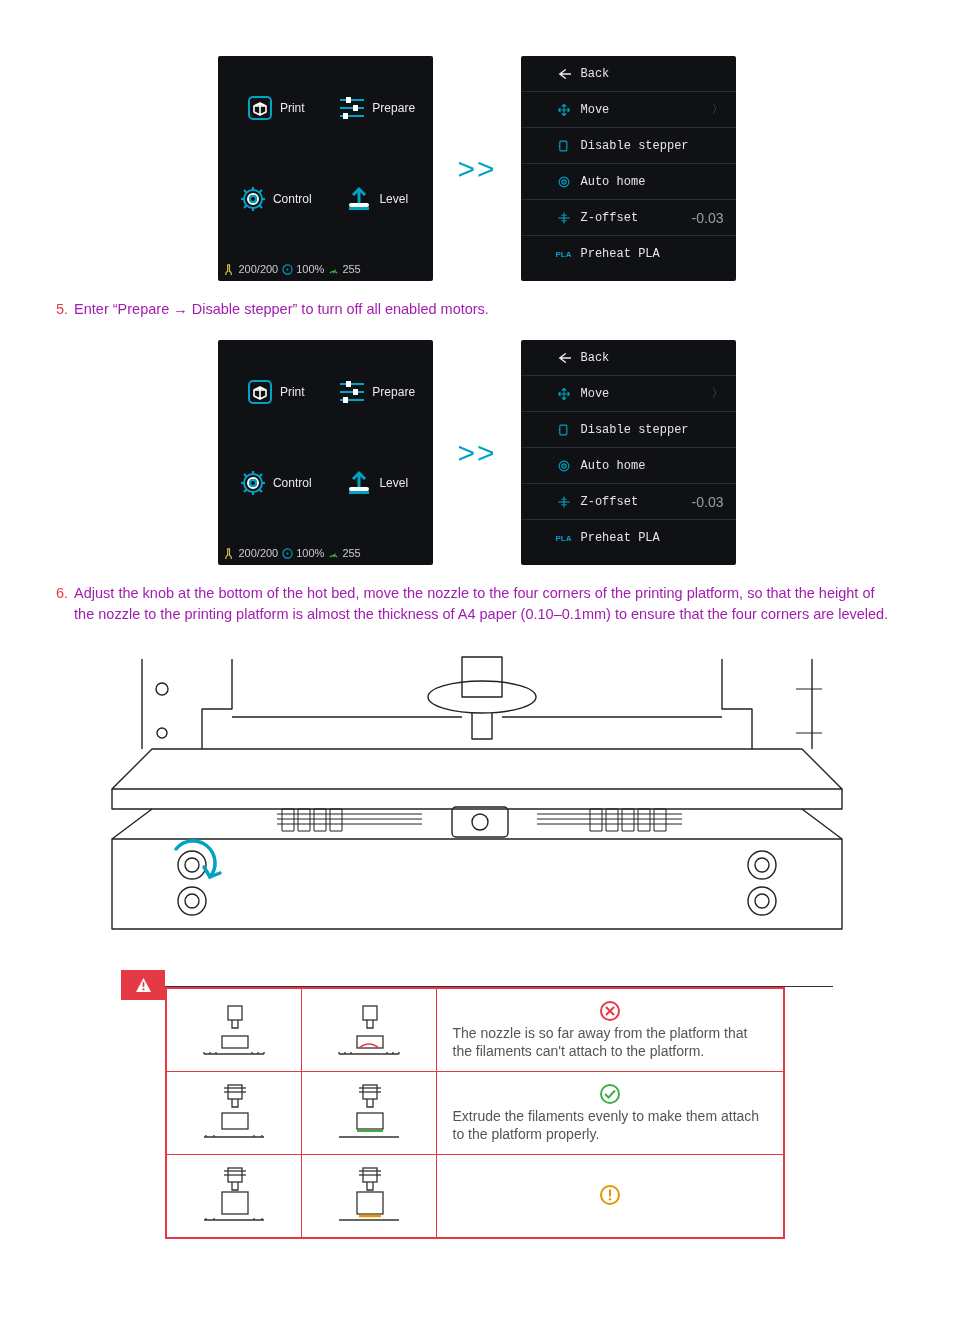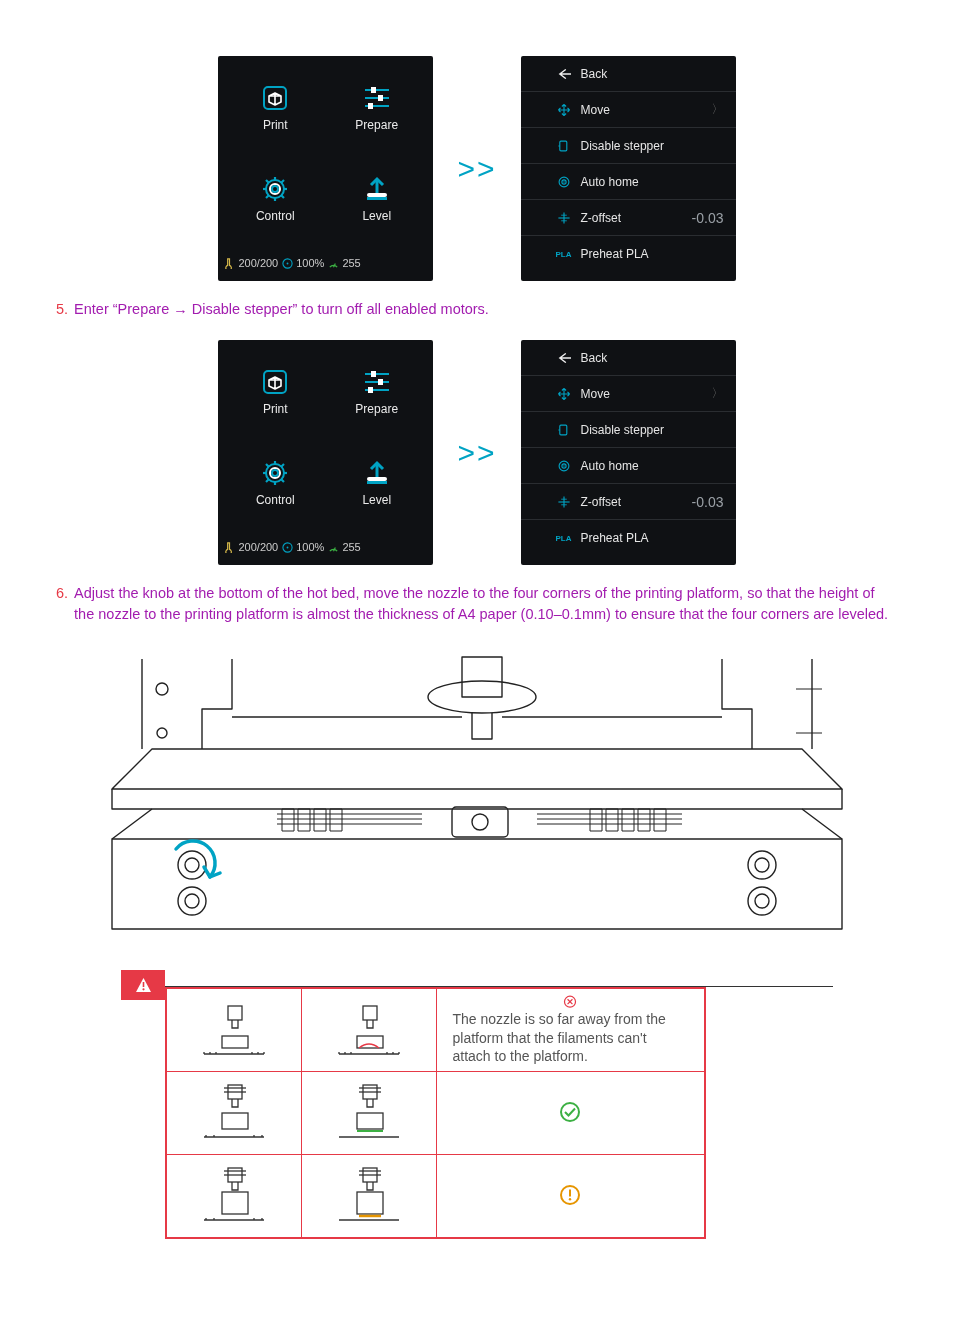--- a/index.html
+++ b/index.html
@@ -26,48 +26,48 @@
   .step{display:flex;margin:18px 0 20px;}
   .step-number{color:#e63946;font-weight:400;margin-right:6px;line-height:1.45;}
   .step-text{flex:1;color:#a21caf;line-height:1.45;}
 
   
   .screen-pair{display:flex;align-items:center;justify-content:center;gap:24px;margin:6px auto 16px;}
   .arrow-separator{color:#00a3c4;font-size:30px;letter-spacing:2px;font-weight:400;}
 
   .panel{background:#0f1114;color:#c9c9c9;border-radius:2px;width:215px;height:225px;position:relative;font-size:12px;}
   .panel-grid{display:grid;grid-template-columns:1fr 1fr;grid-template-rows:1fr 1fr;gap:0;height:188px;padding:6px 6px 0;}
-  .tile{display:flex;flex-direction:column;align-items:center;justify-content:center;gap:6px;}
+  .tile{display:flex;flex-direction:row;align-items:center;justify-content:center;gap:6px;}
   .tile-icon{width:28px;height:28px;display:flex;align-items:center;justify-content:center;}
   .tile-label{color:#eaeaea;font-size:12px;}
-  .status-bar{position:absolute;bottom:12px;left:6px;right:6px;display:flex;align-items:center;gap:4px;font-size:11px;color:#ccc;}
+  .status-bar{position:absolute;bottom:6px;left:6px;right:6px;display:flex;align-items:center;gap:4px;font-size:11px;color:#ccc;}
   .status-bar .sb-item{display:flex;align-items:center;gap:3px;}
   .sb-icon{width:11px;height:11px;display:inline-flex;align-items:center;justify-content:center;}
   .sb-yellow{color:#d6b94b;}
   .sb-cyan{color:#00a3c4;}
   .sb-green{color:#3cb043;}
 
   
   .panel-list{background:#0f1114;color:#c9c9c9;width:215px;height:225px;border-radius:2px;font-size:12px;}
   .list-row{display:flex;align-items:center;height:36px;padding:0 12px;border-bottom:1px solid #2a2d31;gap:10px;}
   .list-row:last-child{border-bottom:none;}
   .row-icon{width:14px;height:14px;flex:0 0 14px;display:flex;align-items:center;justify-content:center;margin-left:24px;}
-  .row-label{flex:1;color:#e6e6e6;}
+  .row-label{flex:1;color:#e6e6e6;font-family:Liberation Mono, monospace;}
   .row-value{color:#9aa0a6;font-size:14px;}
   .row-chevron{color:#666;}
 
   
   .illustration{width:790px;margin:24px auto 34px;display:block;}
 
   
   .warning-outer{position:relative;width:712px;margin:0 auto 10px;}
   .warn-tab{position:absolute;top:-3px;left:0;width:44px;height:30px;background:#e63946;display:flex;align-items:center;justify-content:center;z-index:2;}
   .warn-tab svg{width:17px;height:17px;}
   .warn-strip{height:14px;background:#fff;border-bottom:1px solid #333;margin-left:44px;}
-  .warn-table{border:2px solid #e63946;border-collapse:collapse;width:541px;margin-left:44px;}
+  .warn-table{border:2px solid #e63946;border-collapse:collapse;width:620px;margin-left:44px;}
   .warn-table td{border:1px solid #e63946;padding:0;}
   .warn-cell{height:82px;display:flex;align-items:center;justify-content:center;}
   .warn-draw{width:80px;}
   .warn-textcell{flex-direction:column;align-items:flex-start;padding:6px 16px;justify-content:center;}
   .warn-textcell .status-ic{margin-bottom:2px;align-self:center;}
   .warn-row td:nth-child(1),.warn-row td:nth-child(2){width:135px;}
 
   .status-ic{width:22px;height:22px;}
   .status-text{color:#555;font-size:14px;line-height:1.3;}
 
@@ -559,20 +559,21 @@
                   <path d="M28 48 L54 48" stroke="#3cb043" stroke-width="2"></path>
                 </g>
               </svg>
             </div>
           </td>
       <td>
             <div class="warn-cell warn-textcell">
         <svg class="status-ic" viewBox="0 0 22 22">
                 <use href="#ic-good"></use>
               </svg>
+        <span class="status-text">Extrude the filaments evenly to make them attach to the platform properly.</span>
       </div>
           </td>
     </tr>
 
     <tr class="warn-row">
       <td>
             <div class="warn-cell">
               <svg class="warn-draw" viewBox="0 0 80 60">
                 <g fill="none" stroke="#333" stroke-width="1.3">
                   <rect x="34" y="2" width="14" height="14"></rect>

